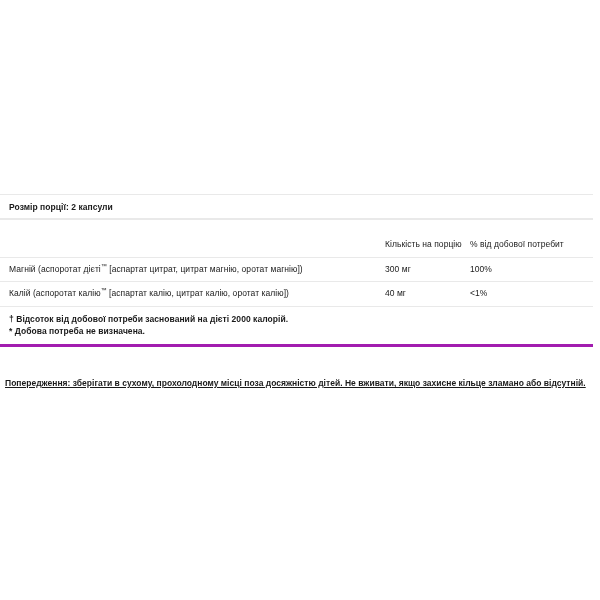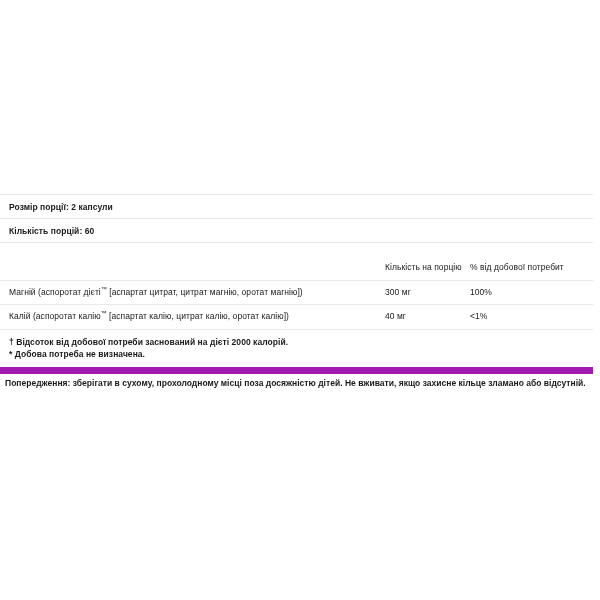--- a/index.html
+++ b/index.html
@@ -89,21 +89,21 @@
 
   sup.tm {
     font-size: 6px;
     vertical-align: super;
     line-height: 0;
   }
 
   
   .footnotes {
     border-top: 1px solid #e9e9e9;
-    border-bottom: 7px solid #a21caf;
+    border-bottom: 3px solid #a21caf;
     padding: 6px 0 6px 9px;
   }
   .footnote {
     font-size: 8.5px;
     font-weight: bold;
     line-height: 12.5px;
     letter-spacing: 0.05px;
     color: #1a1a1a;
   }
 
@@ -111,36 +111,36 @@
   .warning {
     position: absolute;
     left: 5px;
     top: 377px;
     width: 588px;
     font-size: 8.5px;
     font-weight: bold;
     line-height: 13px;
     letter-spacing: 0.02px;
     color: #1a1a1a;
+    text-decoration: underline;
   }
 </style>
 </head>
 <body>
 
 <div id="page">
 
   <div class="sf-block">
 
     <div class="rule"></div>
 
     <div class="srv-row">Розмір порції: 2 капсули</div>
 
     <div class="rule"></div>
 
-    <div class="srv-row">Кількість порцій: 60</div>
 
     <div class="rule"></div>
 
     <div class="gap"></div>
 
     <table class="facts">
       <colgroup>
         <col class="col-name">
         <col class="col-amt">
         <col class="col-dv">

